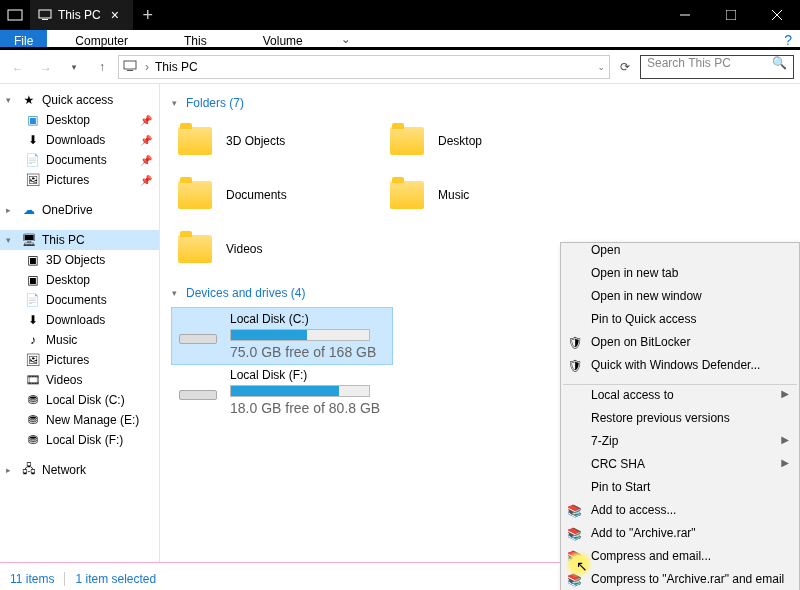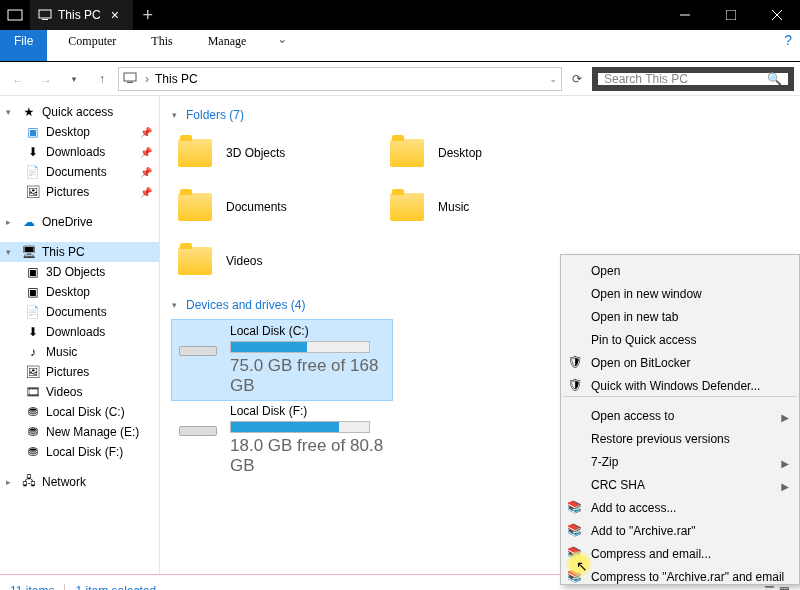--- a/index.html
+++ b/index.html
@@ -8,34 +8,34 @@
 
 .titlebar { height: 30px; background: #000; color: #fff; display: flex; align-items: center; }
 .sysicon { width: 30px; display: flex; align-items: center; justify-content: center; }
 .tab { display: flex; align-items: center; height: 30px; padding: 0 10px 0 8px; background: #1a1a1a; gap: 6px; }
 .tab .close { padding: 0 4px; font-size: 14px; }
 .newtab { width: 30px; text-align: center; font-size: 18px; color: #ccc; }
 .wincontrols { margin-left: auto; display: flex; }
 .wincontrols div { width: 46px; height: 30px; display: flex; align-items: center; justify-content: center; }
 
 
-.ribbon { height: 32px; display: flex; border-bottom: 1px solid #000000; gap: 7px; }
+.ribbon { height: 20px; display: flex; border-bottom: 3px solid #000000; }
 .ribbon .filetab { background: #1976d2; color: #fff; padding: 4px 14px; }
-.ribbon .tabitem { padding: 4px 14px; font-family: Liberation Serif, serif; }
+.ribbon .tabitem { padding: 4px 28px; }
 .ribbon .help { margin-left: auto; padding: 2px 8px; color: #1976d2; font-size: 14px; }
 .ribbon .chev { padding: 2px 10px; color: #555; }
 
 
 .addrrow { height: 34px; display: flex; align-items: center; padding: 4px 6px; gap: 4px; border-bottom: 1px solid #e5e5e5; }
 .navbtn { width: 24px; height: 24px; display: flex; align-items: center; justify-content: center; color: #555; }
 .navbtn.disabled { color: #bbb; }
 .addrbox { flex: 1; height: 24px; border: 1px solid #ccc; display: flex; align-items: center; padding: 0 4px; gap: 6px; }
 .addrbox .crumbchev { color: #777; }
 .refresh { width: 22px; text-align: center; color: #555; }
-.searchbox { width: 202px; height: 24px; border: 6px solid #404040; display: flex; align-items: center; padding: 0 6px; color: #888; }
+.searchbox { width: 154px; height: 24px; border: 1px solid #404040; display: flex; align-items: flex-start; padding: 0 6px; color: #888; }
 .searchbox .sicon { margin-left: auto; }
 
 
 .body { display: flex; height: calc(590px - 30px - 24px - 34px - 24px); }
 .navpane { width: 160px; border-right: 1px solid #e5e5e5; padding: 6px 0; overflow: hidden; }
 .navpane .navitem { display: flex; align-items: center; height: 20px; padding: 0 6px; gap: 4px; white-space: nowrap; }
 .navpane .navitem .pin { margin-left: auto; color: #999; font-size: 10px; }
 .navpane .navitem.selected { background: #cce8ff; }
 .navpane .navitem .icon { width: 18px; display: flex; justify-content: center; }
 .navpane .indent { padding-left: 24px; }
@@ -47,25 +47,25 @@
 .section-head { color: #1976d2; display: flex; align-items: center; gap: 4px; margin: 4px 0 8px 0; }
 .foldergrid { display: flex; flex-wrap: wrap; gap: 8px 12px; margin-bottom: 14px; }
 .folderitem { width: 200px; display: flex; align-items: center; gap: 10px; padding: 2px; }
 .foldericon { width: 42px; height: 42px; display: flex; align-items: center; justify-content: center; }
 .driveitem { width: 220px; display: flex; gap: 10px; padding: 4px; }
 .driveitem.selected { background: #cce8ff; outline: 1px solid #99d1ff; }
 .driveicon { width: 44px; height: 36px; display: flex; align-items: center; justify-content: center; }
 .driveinfo { flex: 1; }
 .drivebar { width: 140px; height: 12px; border: 1px solid #bbb; margin: 3px 0; background: #eee; position: relative; }
 .drivebar .fill { height: 100%; background: #26a0da; }
-.drivesub { color: #666; font-size: 17px; }
+.drivesub { color: #666; font-size: 14px; }
 
 
 .contextmenu { position: absolute; left: 400px; top: 158px; width: 240px; background: #f2f2f2; border: 1px solid #bfbfbf; box-shadow: 3px 3px 6px rgba(0,0,0,0.25); font-size: 12px; z-index: 50; }
-.cmitem { height: 23px; display: flex; align-items: flex-end; padding: 0 10px 0 30px; position: relative; }
+.cmitem { height: 23px; display: flex; align-items: flex-start; padding: 0 10px 0 30px; position: relative; }
 .cmitem .arrow { margin-left: auto; color: #666; font-size: 10px; }
 .cmitem .cmicon { position: absolute; left: 6px; width: 16px; height: 16px; display: flex; align-items: center; justify-content: center; }
 .cmsep { height: 1px; background: #d0d0d0; margin: 3px 2px; }
 
 
 .statusbar { height: 32px; border-top: 1px solid #f9a8d4; display: flex; align-items: center; padding: 3px 10px; color: #1976d2; }
 .statusbar .sep { width: 1px; height: 14px; background: #ccc; margin: 0 10px; }
 .viewbtns { margin-left: auto; display: flex; gap: 4px; color: #555; }
 
 
@@ -110,21 +110,21 @@
           <line x1="10" y1="0" x2="0" y2="10" stroke="#fff"></line>
         </svg>
       </div>
   </div>
 </div>
 
 <div class="ribbon">
   <div class="filetab">File</div>
   <div class="tabitem">Computer</div>
   <div class="tabitem">This</div>
-  <div class="tabitem">Manage</div>
+  <div class="tabitem">Volume</div>
   <div class="chev">⌄</div>
   <div class="help">?</div>
 </div>
 
 <div class="addrrow">
   <div class="navbtn disabled">←</div>
   <div class="navbtn disabled">→</div>
   <div class="navbtn" style="font-size:9px;">▾</div>
   <div class="navbtn">↑</div>
   <div class="addrbox">
@@ -299,51 +299,54 @@
             <div class="drivesub">18.0 GB free of 80.8 GB</div>
           </div>
         </div>
       </div>
 
     <div class="contextmenu" id="cmenu">
         <div class="cmitem">
           <span>Open</span>
         </div>
         <div class="cmitem">
+          <span>Open in new tab</span>
+        </div>
+        <div class="cmitem">
           <span>Open in new window</span>
-        </div>
-        <div class="cmitem">
-          <span>Open in new tab</span>
         </div>
         <div class="cmitem">
           <span>Pin to Quick access</span>
         </div>
         <div class="cmitem">
           <span class="cmicon">🛡</span>
           <span>Open on BitLocker</span>
         </div>
         <div class="cmitem">
           <span class="cmicon">🛡</span>
           <span>Quick with Windows Defender...</span>
         </div>
         <div class="cmsep"></div>
         <div class="cmitem">
-          <span>Open access to</span>
+          <span>Local access to</span>
           <span class="arrow">▶</span>
         </div>
         <div class="cmitem">
           <span>Restore previous versions</span>
         </div>
         <div class="cmitem">
           <span>7-Zip</span>
           <span class="arrow">▶</span>
         </div>
         <div class="cmitem">
           <span>CRC SHA</span>
           <span class="arrow">▶</span>
+        </div>
+        <div class="cmitem">
+          <span>Pin to Start</span>
         </div>
         <div class="cmitem">
           <span class="cmicon">📚</span>
           <span>Add to access...</span>
         </div>
         <div class="cmitem">
           <span class="cmicon">📚</span>
           <span>Add to "Archive.rar"</span>
         </div>
         <div class="cmitem">

